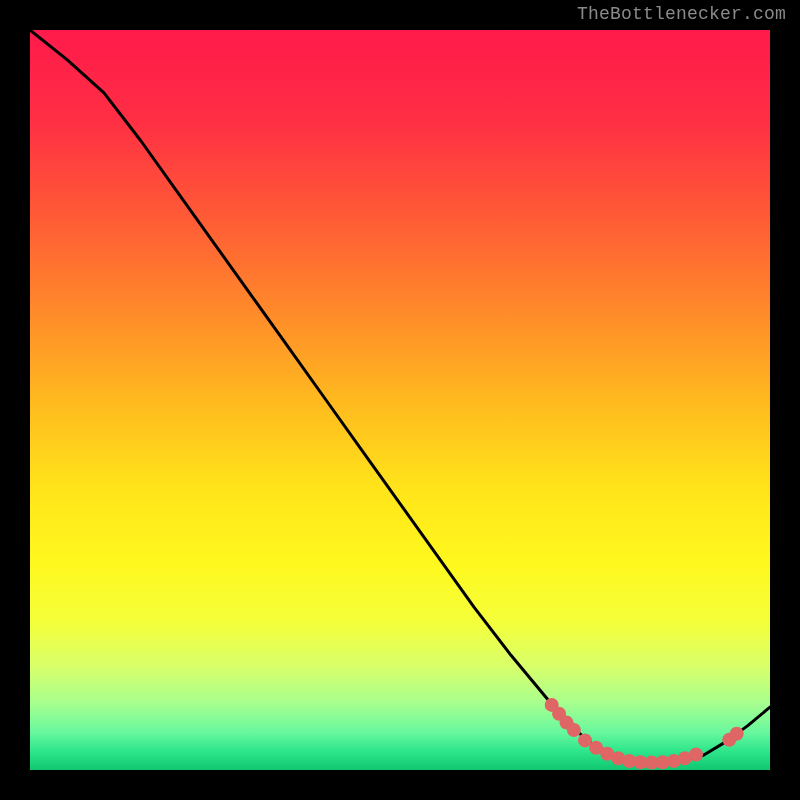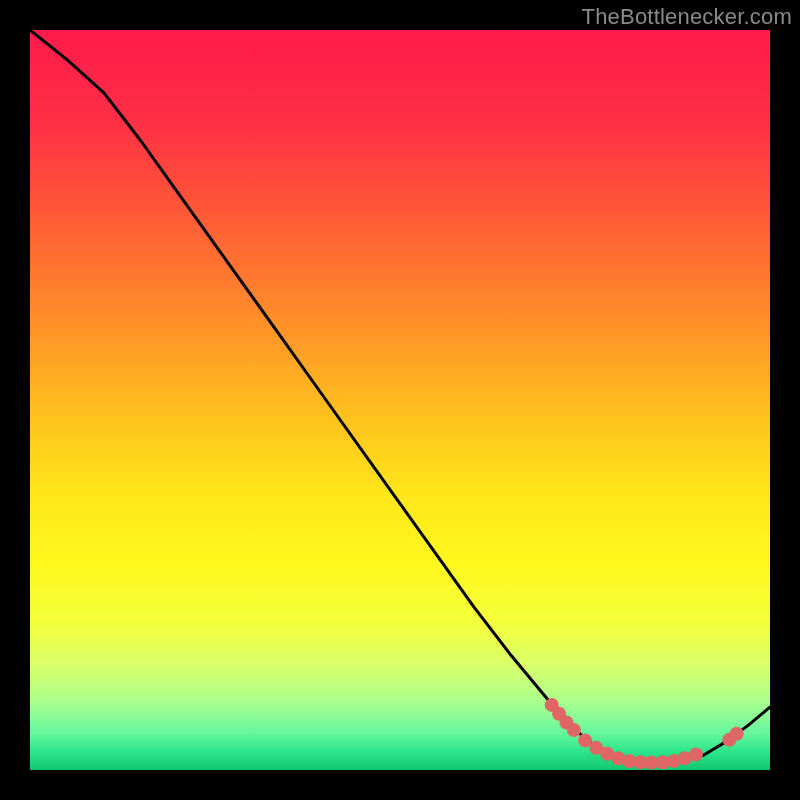--- a/index.html
+++ b/index.html
@@ -13,25 +13,26 @@
   }
   .frame {
     position: relative;
     width: 800px;
     height: 800px;
     background: #000;
   }
   .attribution {
     position: absolute;
     top: 4px;
-    right: 8px;
+    right: 14px;
     color: #8a8a8a;
-    font-size: 22px;
+    font-size: 18px;
     letter-spacing: 0.2px;
     z-index: 50;
+    font-family: Liberation Mono, monospace;
   }
   .plot {
     position: absolute;
     left: 30px;
     top: 30px;
     width: 740px;
     height: 740px;
     overflow: hidden;
   }
   

